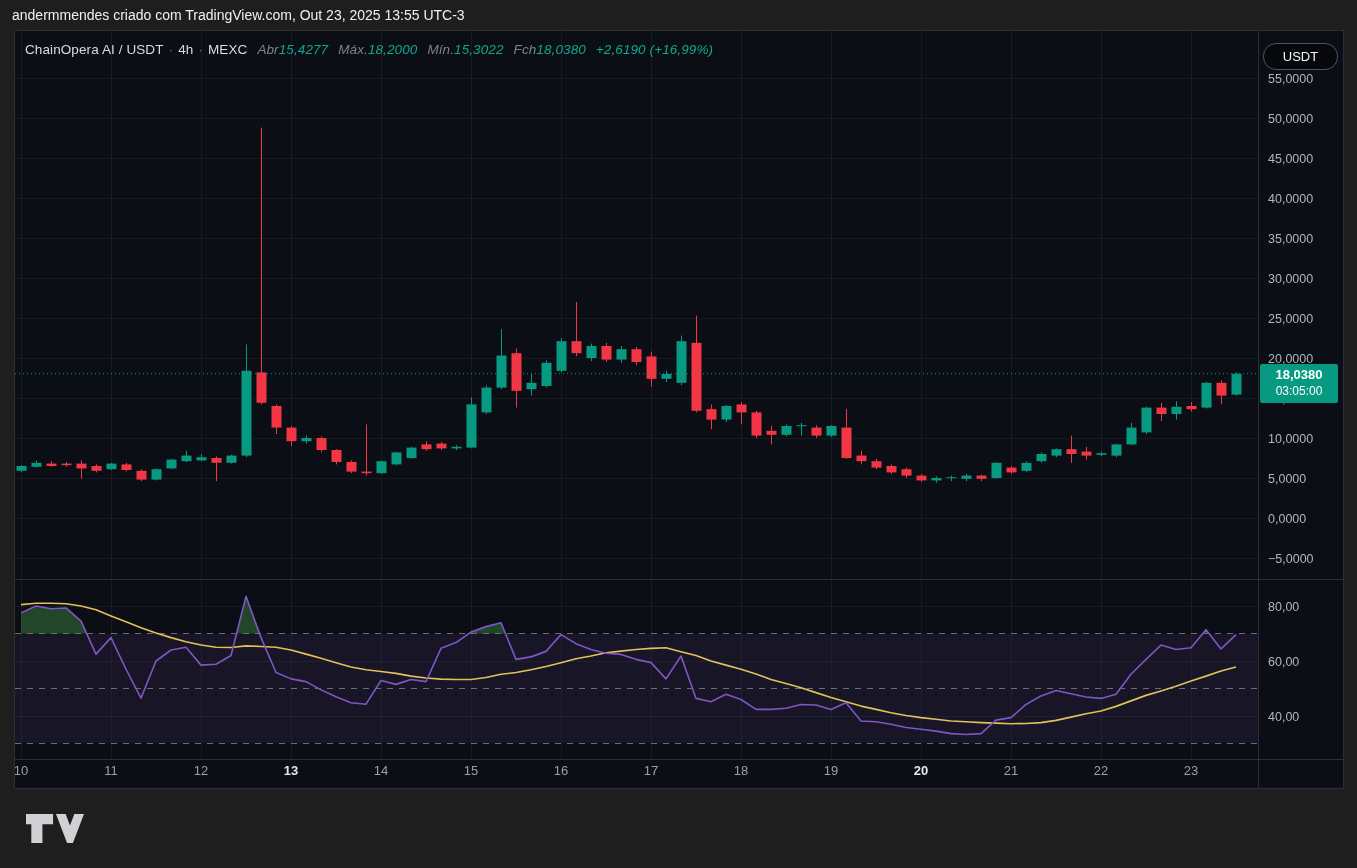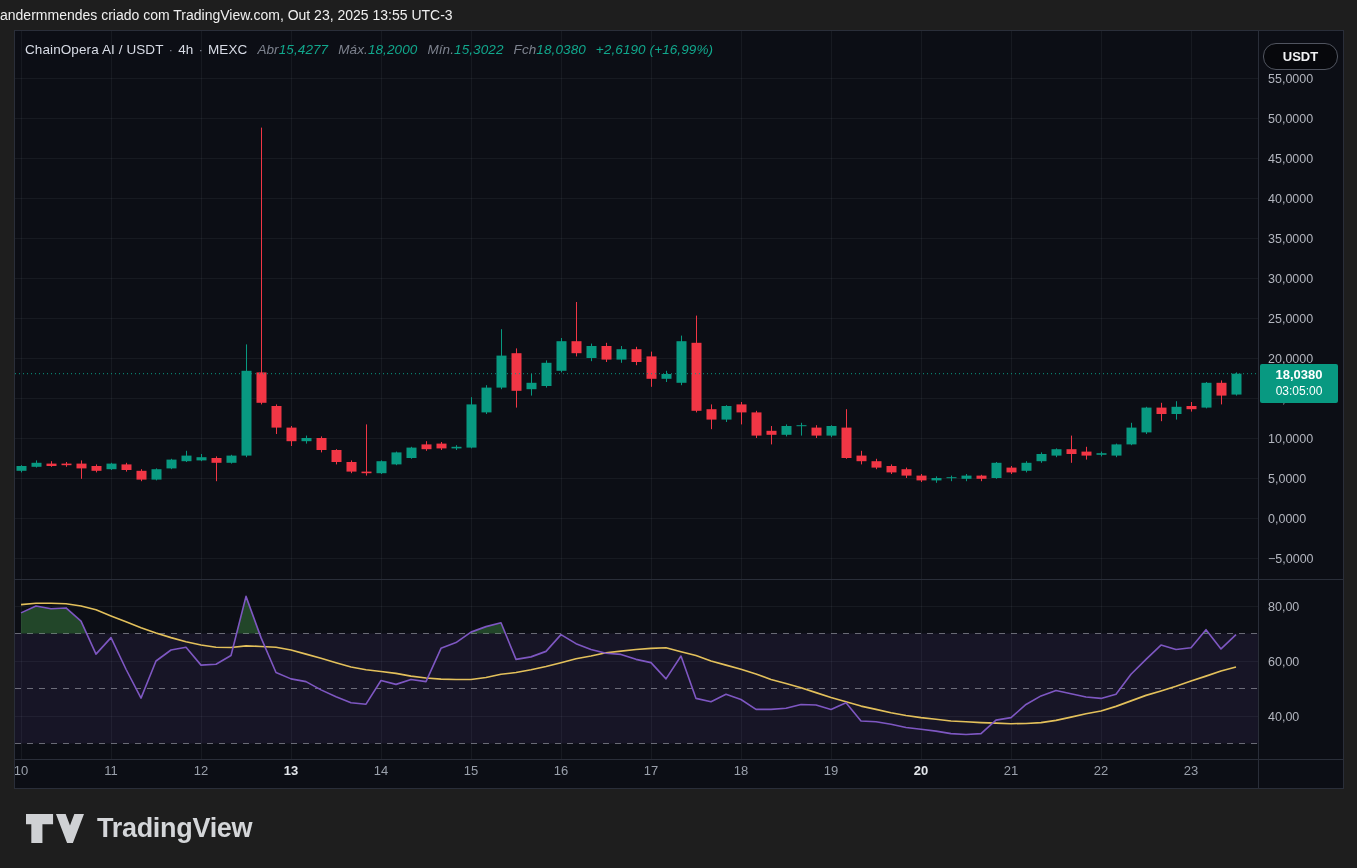--- a/index.html
+++ b/index.html
@@ -5,42 +5,42 @@
   html,body{margin:0;padding:0;}
   body{
     width:1357px;height:868px;overflow:hidden;position:relative;
     background:#1e1e1e;
     font-family:"Liberation Sans","DejaVu Sans",sans-serif;
     -webkit-font-smoothing:antialiased;
   }
   .topbar{
     position:absolute;left:0;top:0;width:100%;height:30px;
     background:#1e1e1e;color:#f0f0f0;font-size:14px;font-weight:500;
-    line-height:30px;padding-left:0;box-sizing:border-box;white-space:nowrap;
+    line-height:30px;padding-left:12px;box-sizing:border-box;white-space:nowrap;
   }
   .chart-frame{
     position:absolute;left:14px;top:30px;width:1330px;height:759px;
     background:#0c0e15;border:1px solid #2a2e39;box-sizing:border-box;
   }
   #chart-svg{position:absolute;left:0;top:0;}
   #chart-svg text{font-family:"Liberation Sans","DejaVu Sans",sans-serif;}
   .legend{
     position:absolute;left:10px;top:11px;font-size:13.5px;white-space:nowrap;
     color:#d8dce6;z-index:5;letter-spacing:.1px;
   }
   .legend .dim{color:#7d828e;}
   .legend .dot{margin:0 5px;}
   .legend .grp{margin-left:10px;font-style:italic;}
   .legend .lbl{color:#7d828e;}
   .legend .val{color:#11a78c;}
   .usdt-btn{
     position:absolute;left:1248px;top:12px;width:75px;height:27px;
     background:#07080c;border:1px solid #50545f;border-radius:13px;
     color:#f2f3f5;font-size:13px;line-height:25px;text-align:center;
-    box-sizing:border-box;z-index:6;font-weight:700;cursor:pointer;
+    box-sizing:border-box;z-index:6;font-weight:400;cursor:pointer;
   }
   .price-tag{
     position:absolute;left:1245px;top:333px;width:78px;height:39px;
     background:#089981;border-radius:2px;color:#ffffff;text-align:center;
     z-index:6;padding-top:2px;box-sizing:border-box;
   }
   .price-tag .pt-price{font-size:13px;font-weight:700;line-height:18px;}
   .price-tag .pt-count{font-size:12px;line-height:15px;}
   .footer{
     position:absolute;left:0;top:789px;width:100%;height:79px;background:#1e1e1e;
@@ -332,15 +332,14 @@
     <div class="pt-count">03:05:00</div>
   </div>
 </div>
 
 <div class="footer">
   <div class="brand">
     <svg width="58" height="29" viewBox="0 0 60 30">
       <path d="M0 0 H28 V10.5 H17 V30 H5.5 V10.5 H0 Z" fill="#cfd1d4"></path>
       <path d="M31 0 H41 L45.5 12 L50 0 H60 L48.5 30 H42.5 Z" fill="#cfd1d4"></path>
     </svg>
-    <span class="brand-text">TradingView</span>
   </div>
 </div>
 
 </body></html>

